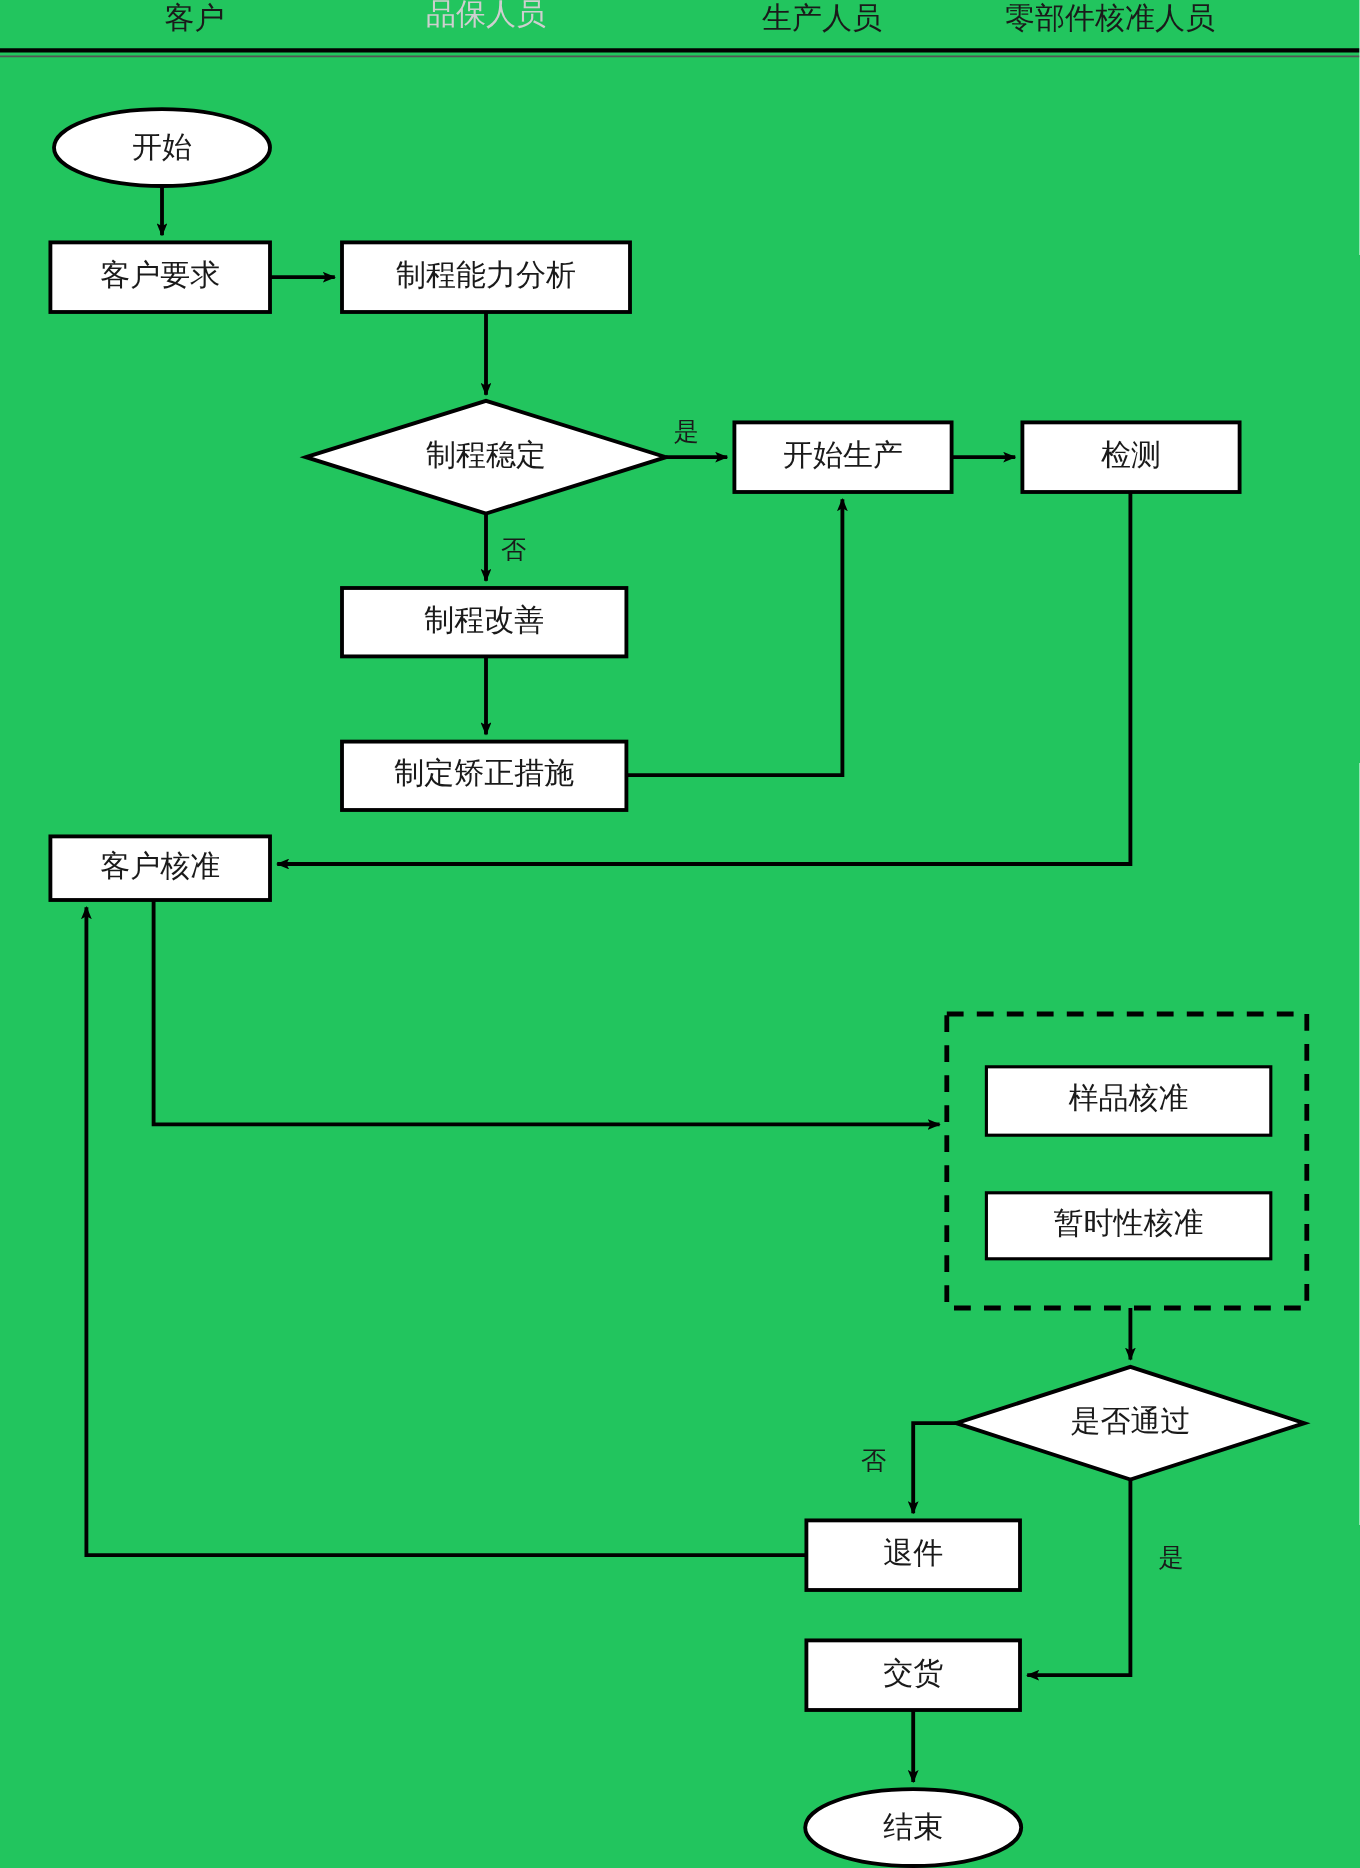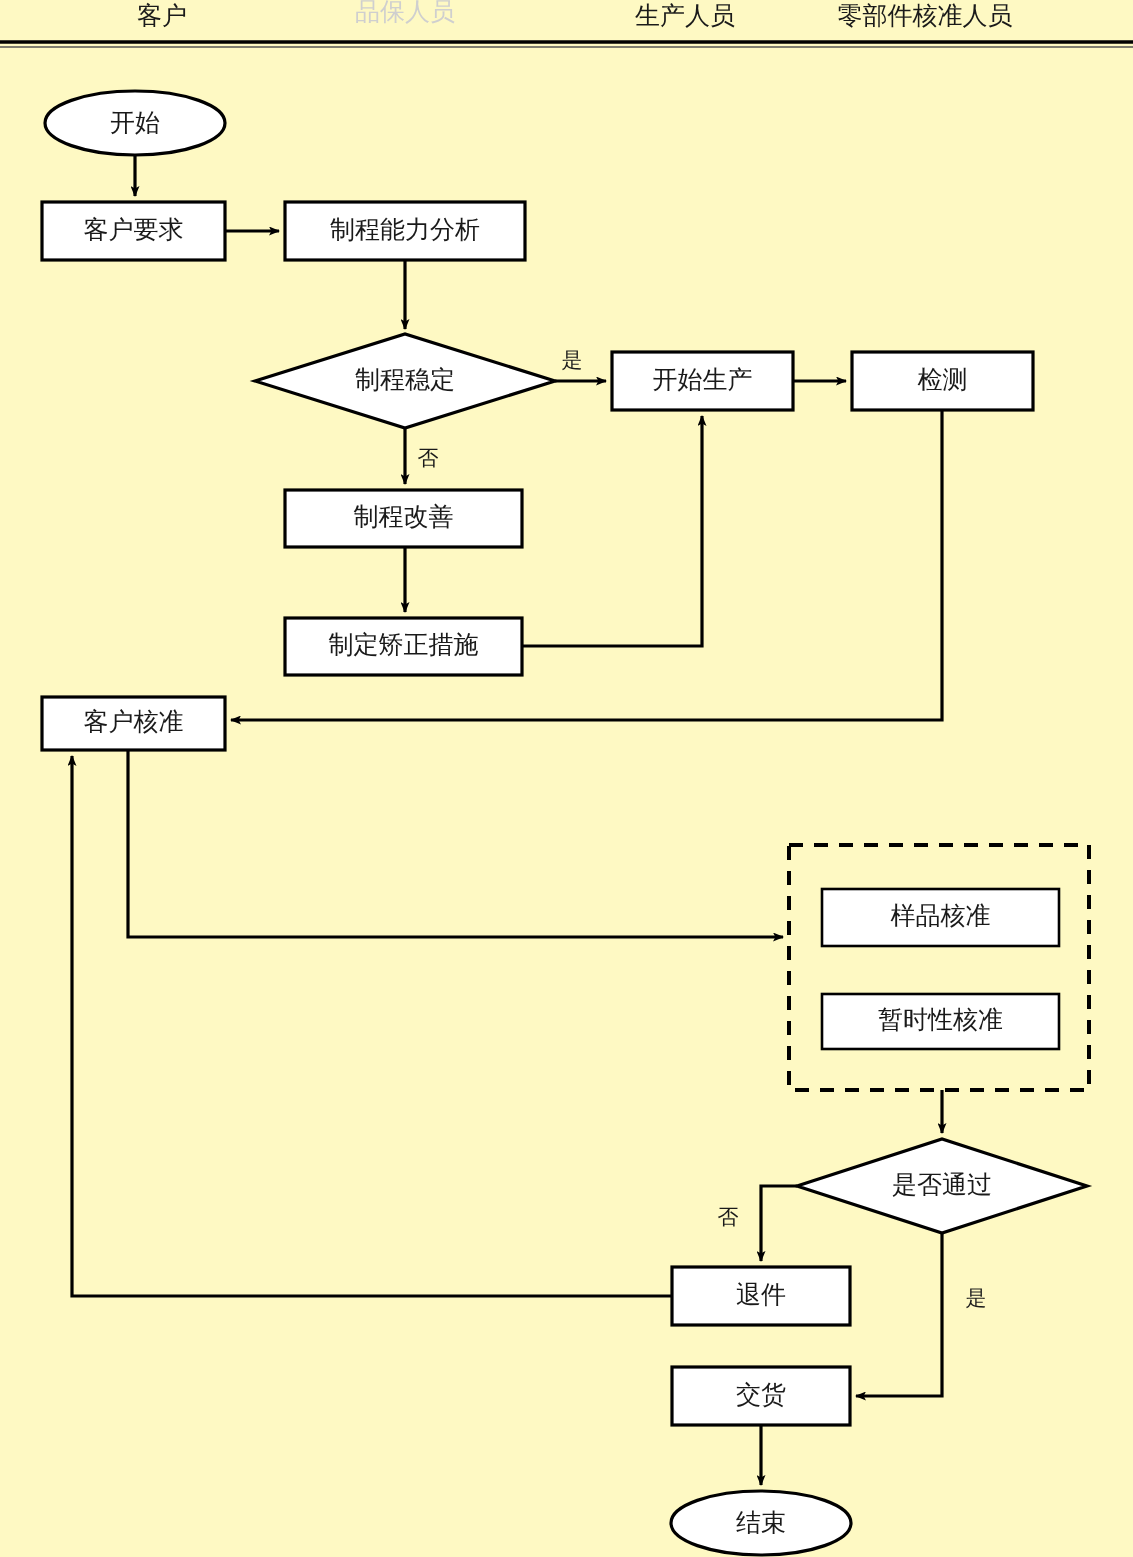--- a/index.html
+++ b/index.html
@@ -7,21 +7,21 @@
     padding: 0;
     background: #ffffff;
   }
   body {
     font-family: "Liberation Serif", "DejaVu Serif", serif;
   }
   #page {
     position: relative;
     width: 1133px;
     height: 1557px;
-    background: #fef9c3;
+    background: #22c55e;
     overflow: hidden;
   }
   #flow-svg {
     position: absolute;
     top: 0;
     left: 0;
     width: 1133px;
     height: 1557px;
   }
   .hdr-text {

